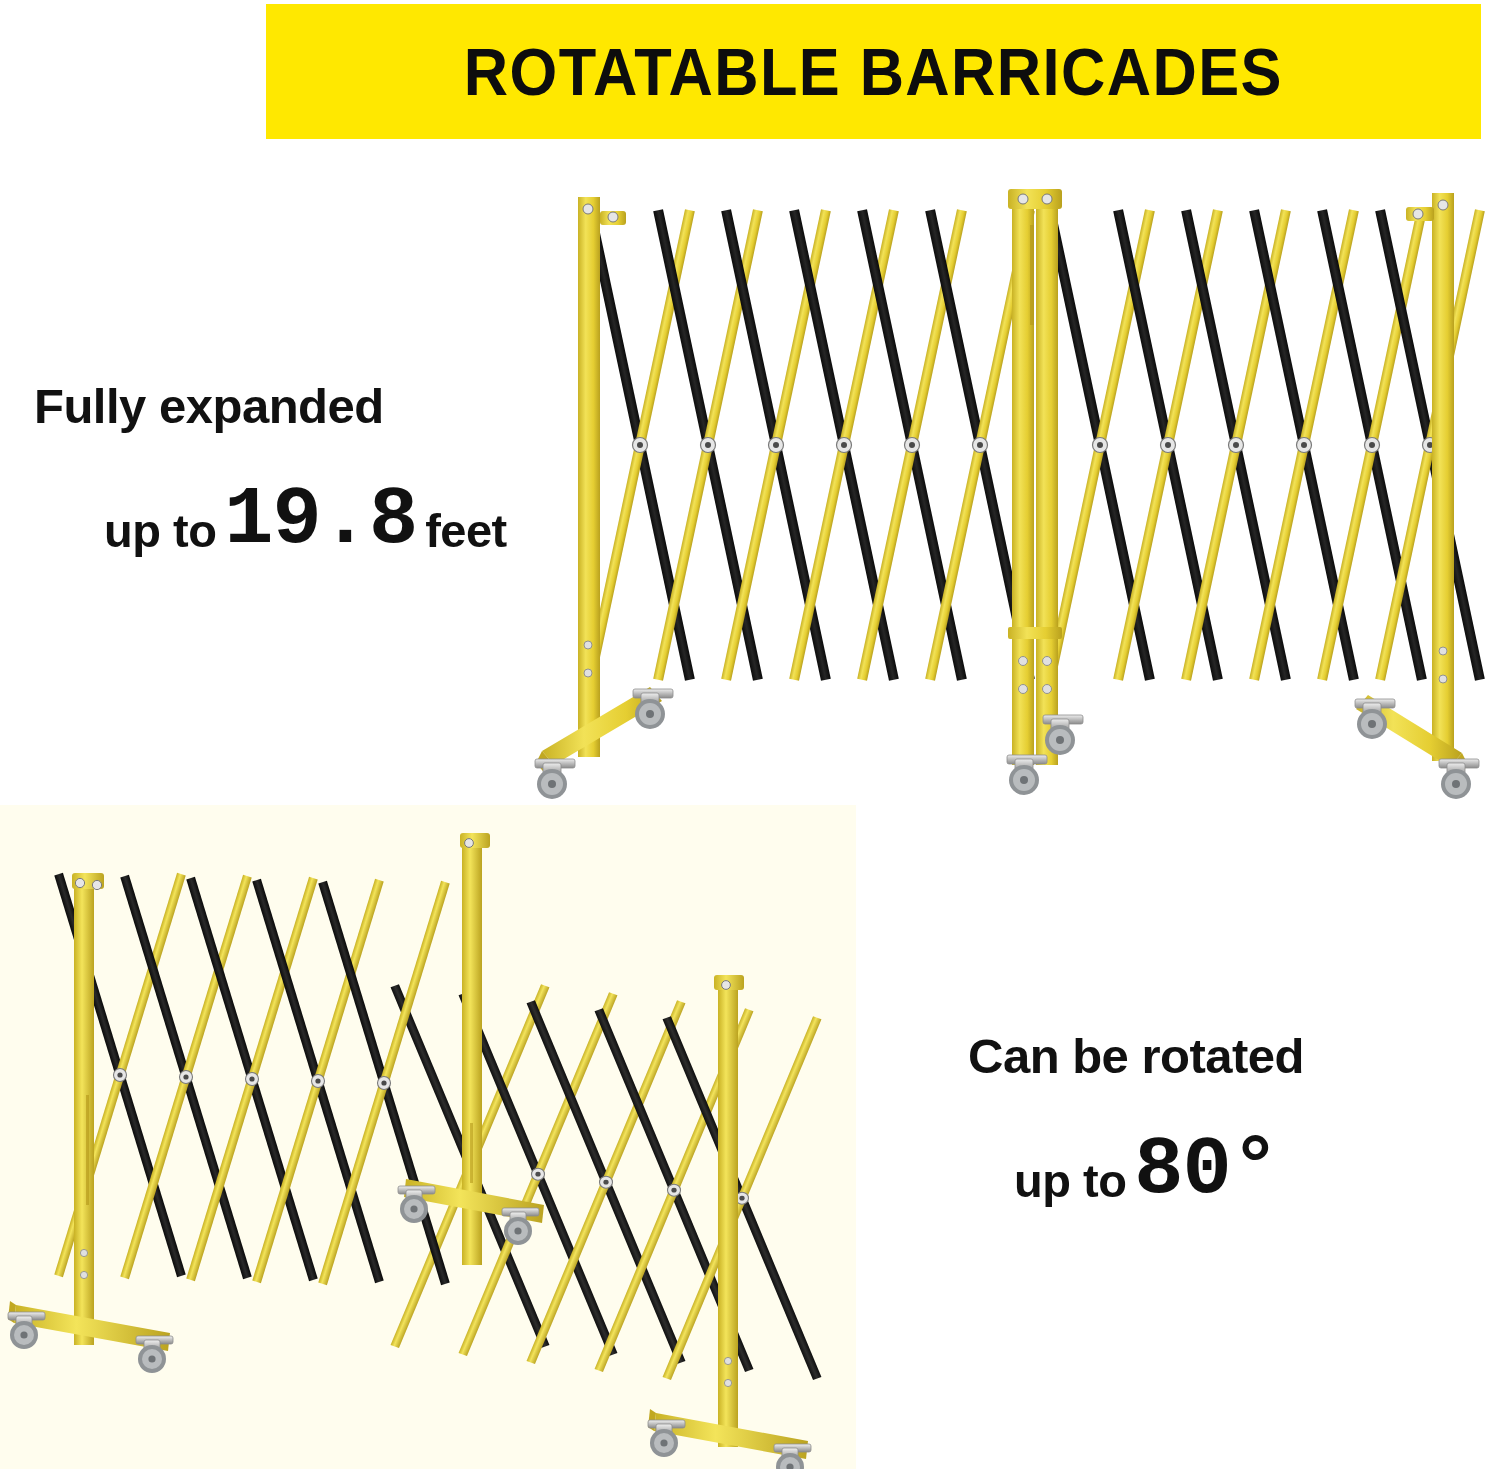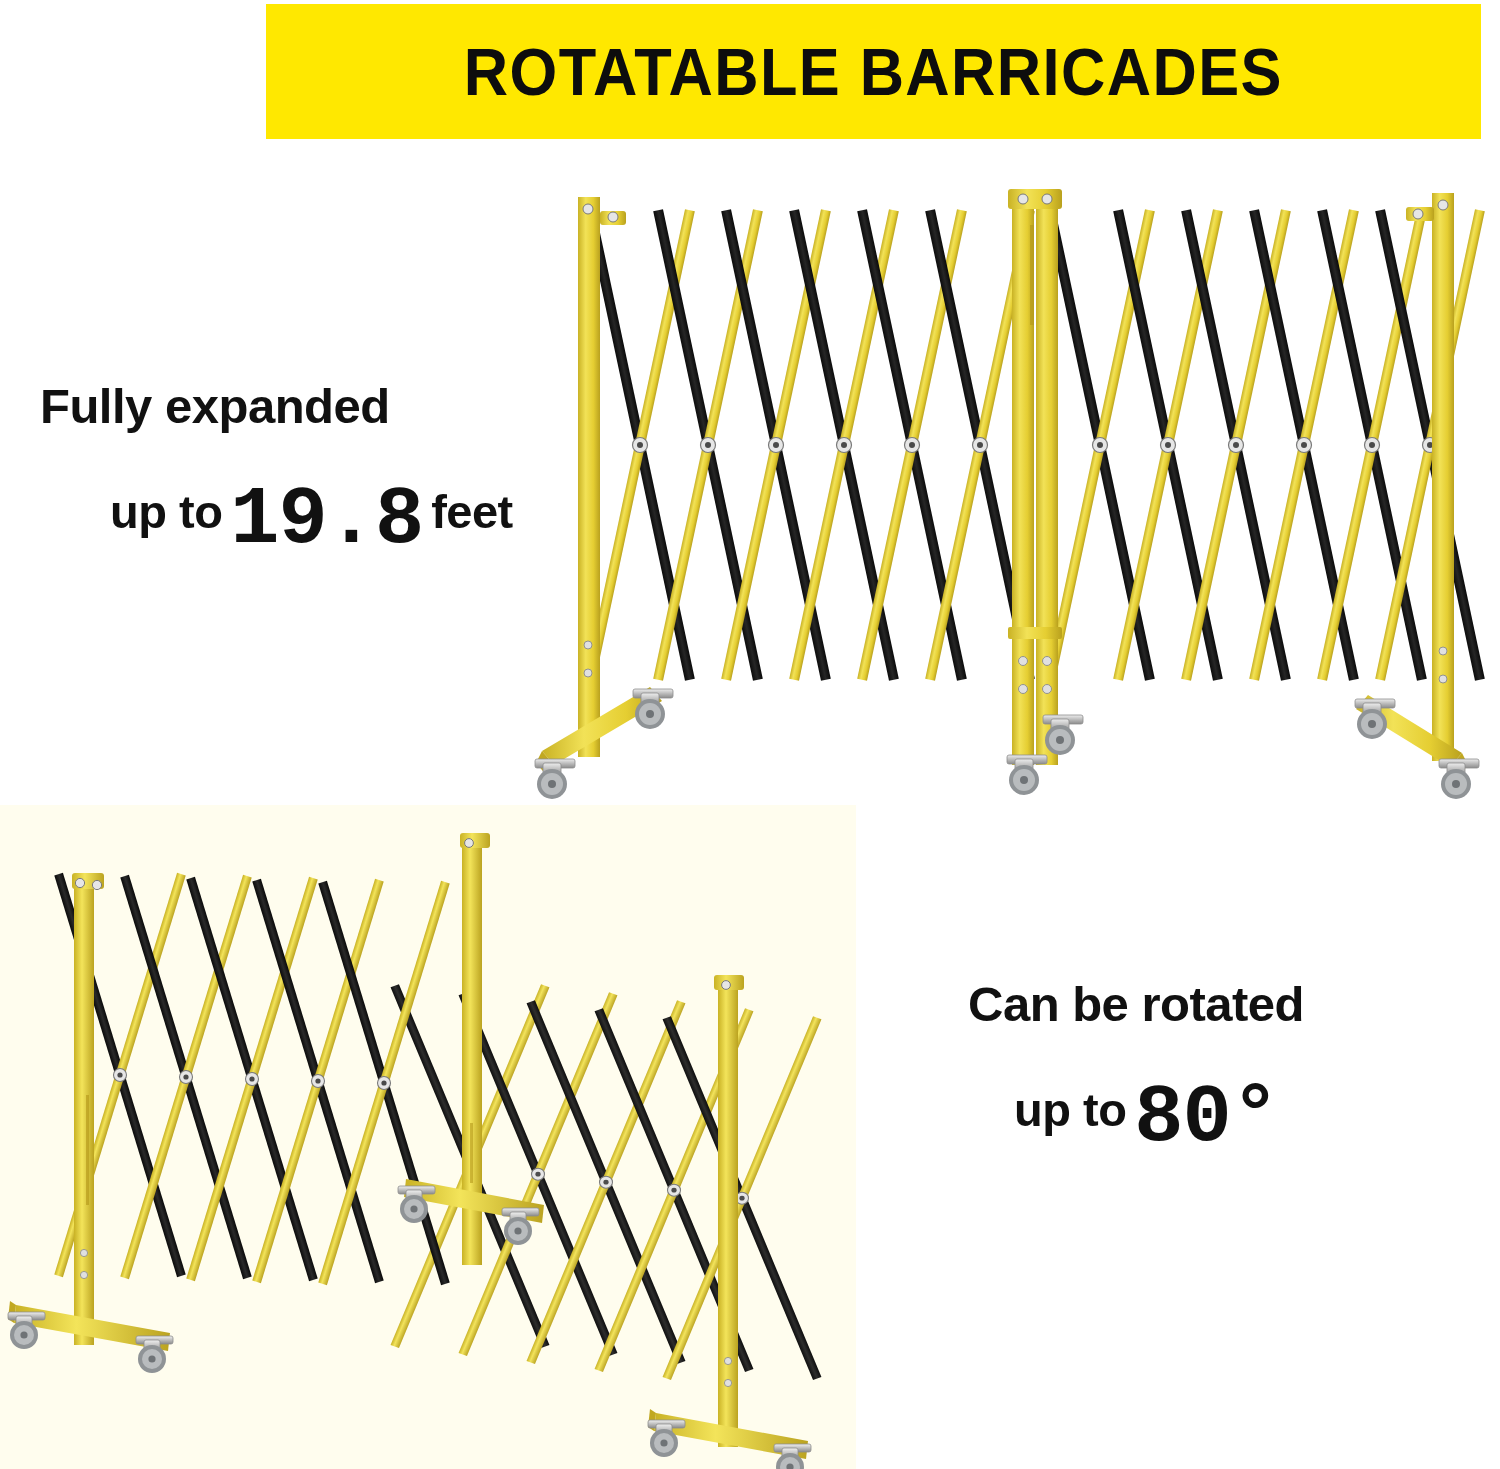--- a/index.html
+++ b/index.html
@@ -44,38 +44,38 @@
     font-weight: bold;
     font-size: 49px;
     color: #111111;
     white-space: nowrap;
     letter-spacing: -0.5px;
   }
   .callout .line2 {
     margin-top: 50px;
     white-space: nowrap;
     display: flex;
-    align-items: flex-start;
+    align-items: flex-end;
   }
   .callout .small {
     font-weight: bold;
     font-size: 47px;
     letter-spacing: -0.5px;
   }
   .callout .big {
     font-weight: bold;
     font-size: 82px;
     letter-spacing: -1px;
     margin: 0 8px;
     line-height: 0.9;
     font-family: Liberation Mono, monospace;
   }
-  #callout-expanded { left: 40px; top: 378px; }
+  #callout-expanded { left: 34px; top: 378px; }
   #callout-expanded .line2 { padding-left: 70px; }
-  #callout-rotated  { left: 968px; top: 976px; }
+  #callout-rotated  { left: 968px; top: 1028px; }
   #callout-rotated .line2 { padding-left: 46px; }
 
   
   #photo-expanded {
     position: absolute;
     left: 500px;
     top: 165px;
     width: 1000px;
     height: 650px;
     background: #ffffff;

